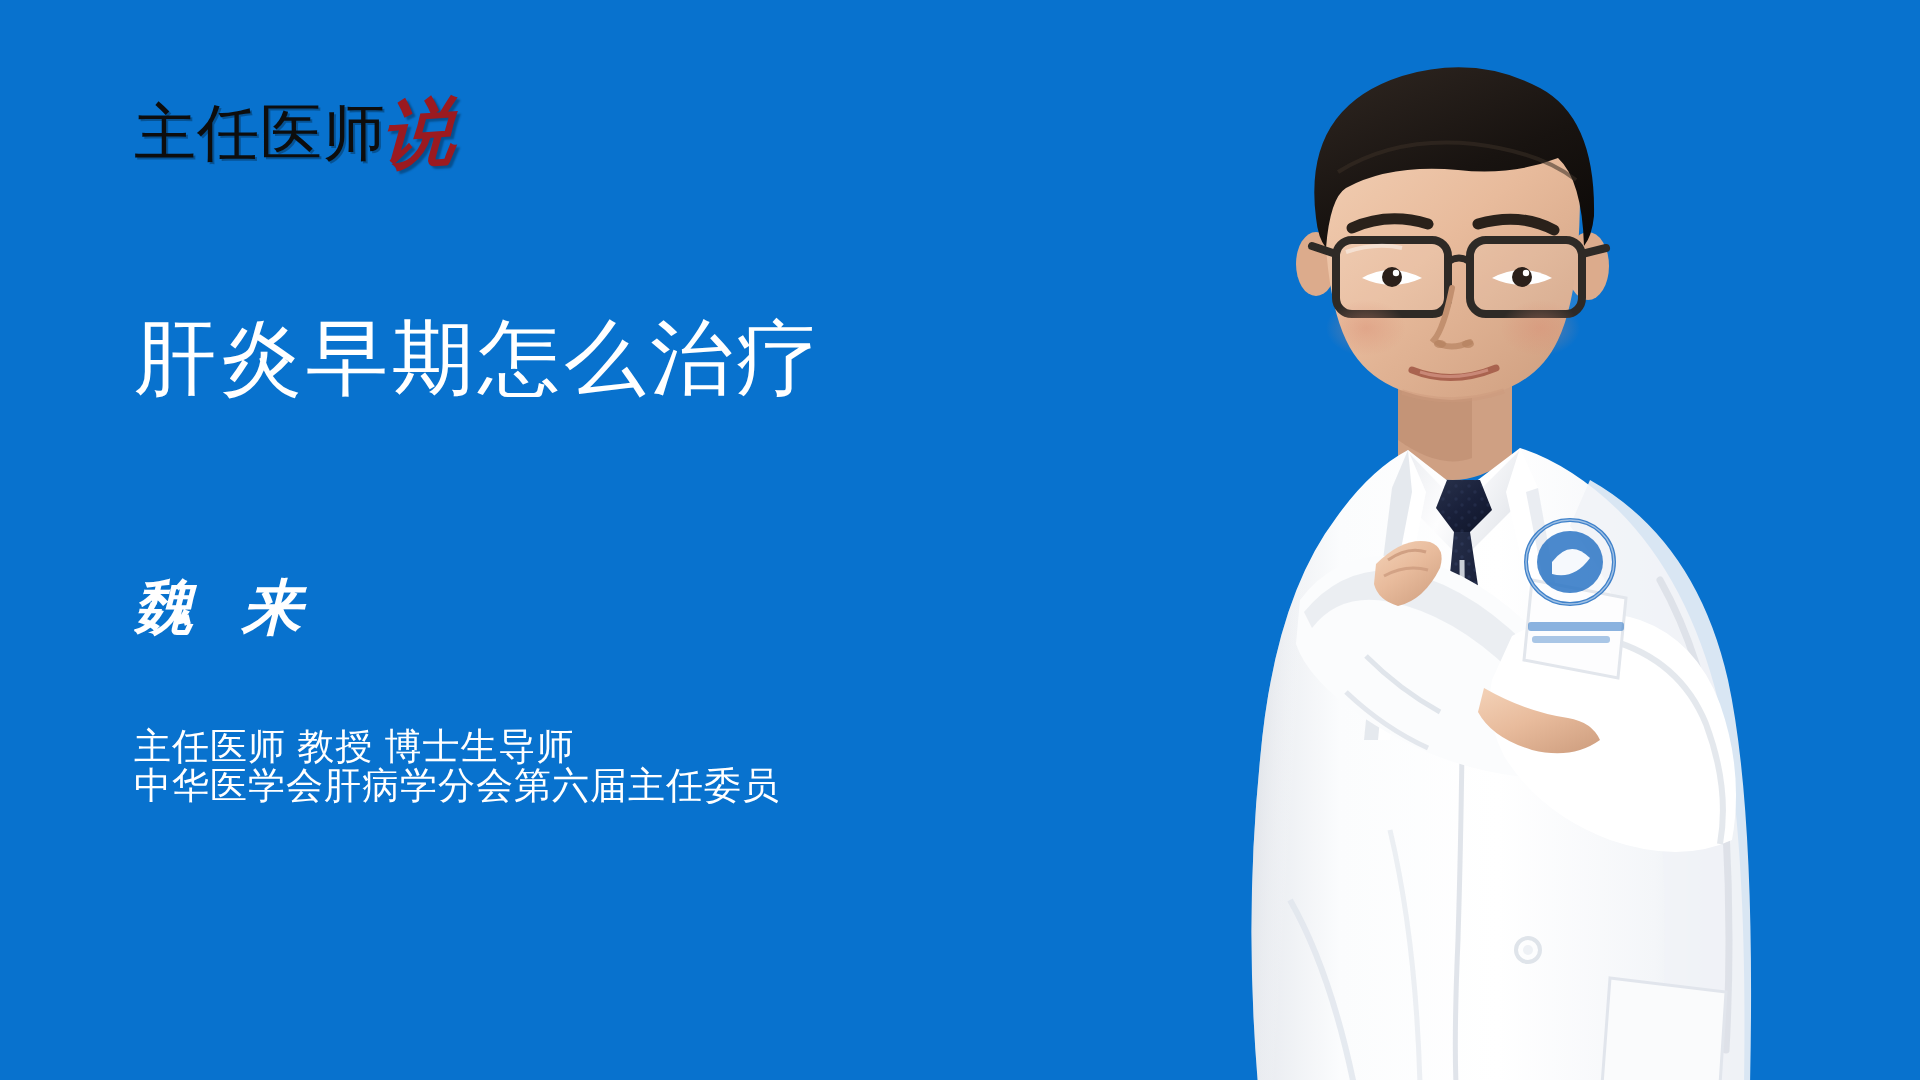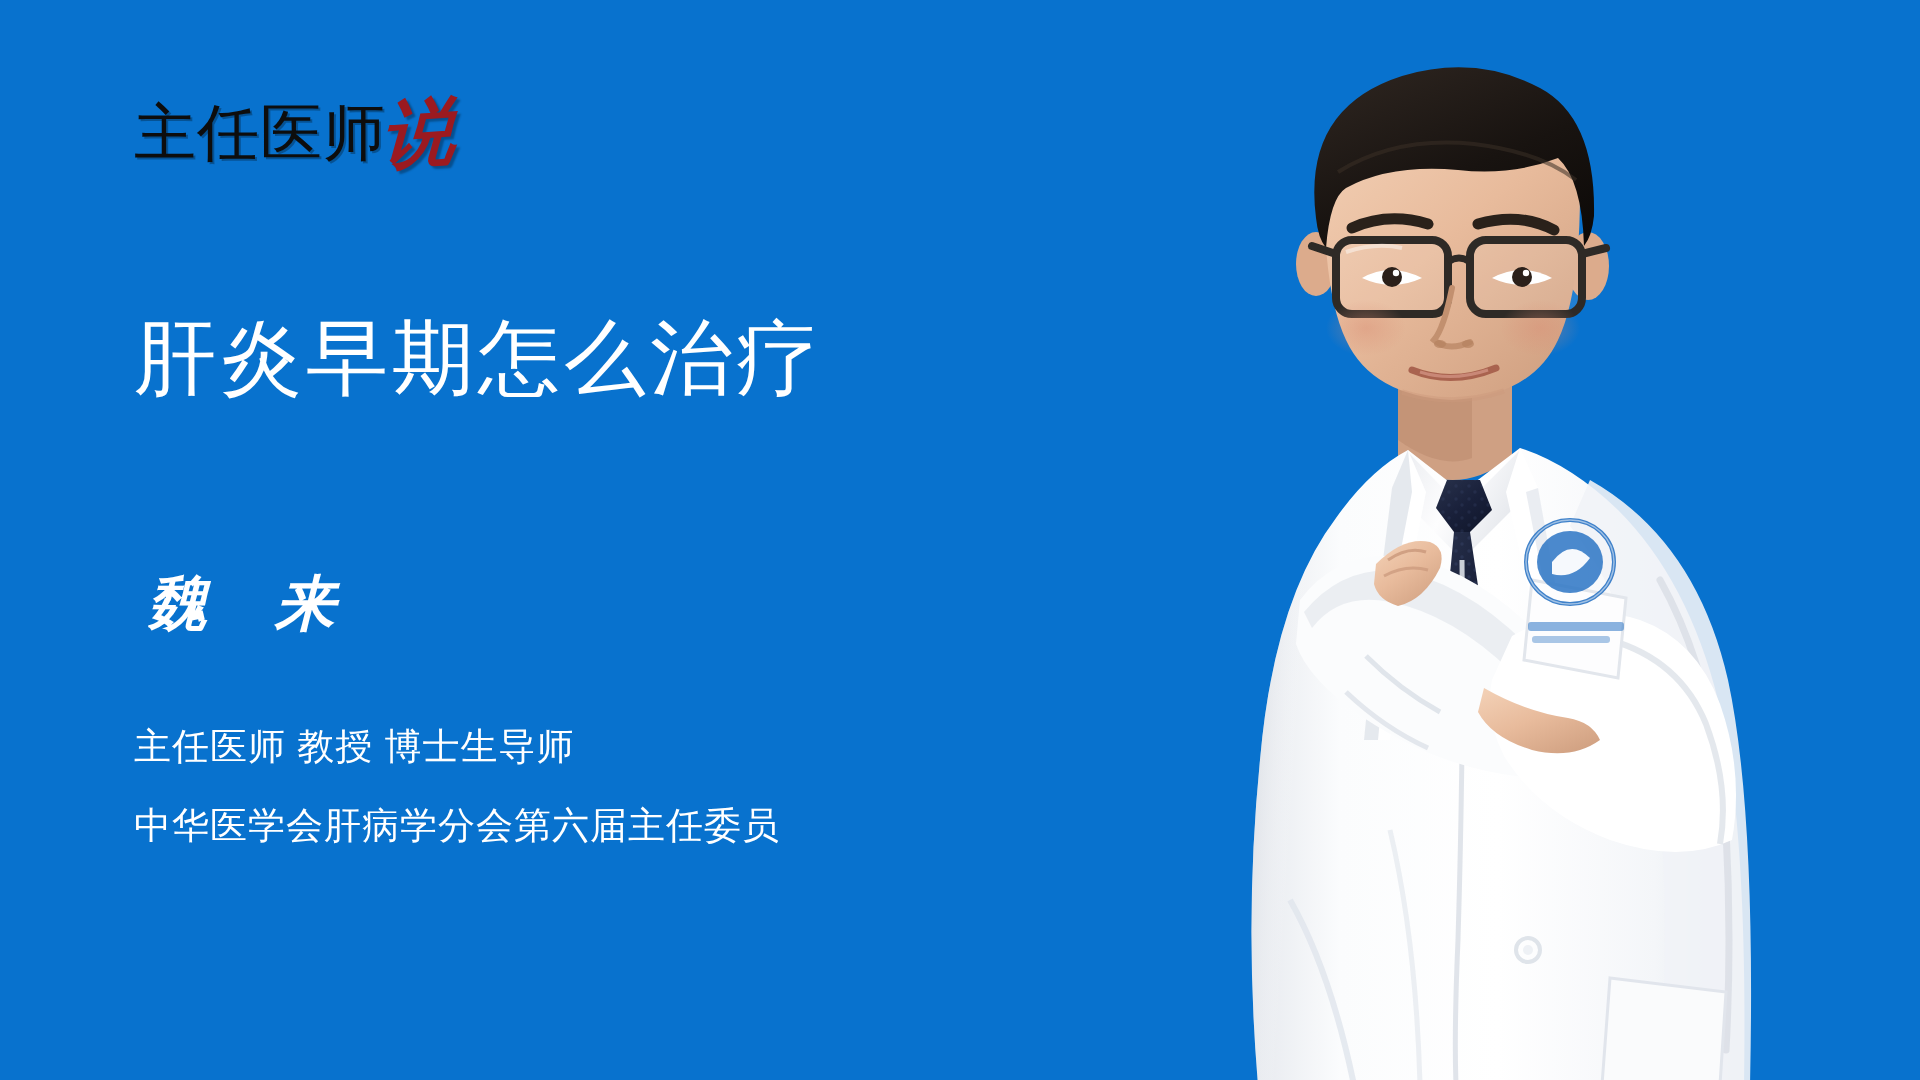--- a/index.html
+++ b/index.html
@@ -60,40 +60,39 @@
     line-height: 1;
     font-weight: 400;
     color: #ffffff;
     letter-spacing: 4px;
     white-space: nowrap;
   }
 
   
   #doctor-name {
     position: absolute;
-    left: 147px;
+    left: 133px;
     top: 578px;
-    font-family: Liberation Mono, monospace;
+    font-family: Liberation Sans, sans-serif;
     font-size: 60px;
     line-height: 1;
     font-weight: 700;
     font-style: italic;
     color: #ffffff;
     letter-spacing: 16px;
     white-space: nowrap;
   }
 
   
   #credentials {
     position: absolute;
     left: 134px;
     top: 728px;
     display: flex;
     flex-direction: column;
-    gap: 40px;
   }
   #credentials .cred-line {
     font-size: 37px;
     line-height: 1.05;
     font-weight: 400;
     color: #ffffff;
     letter-spacing: 1px;
     white-space: nowrap;
   }
 

